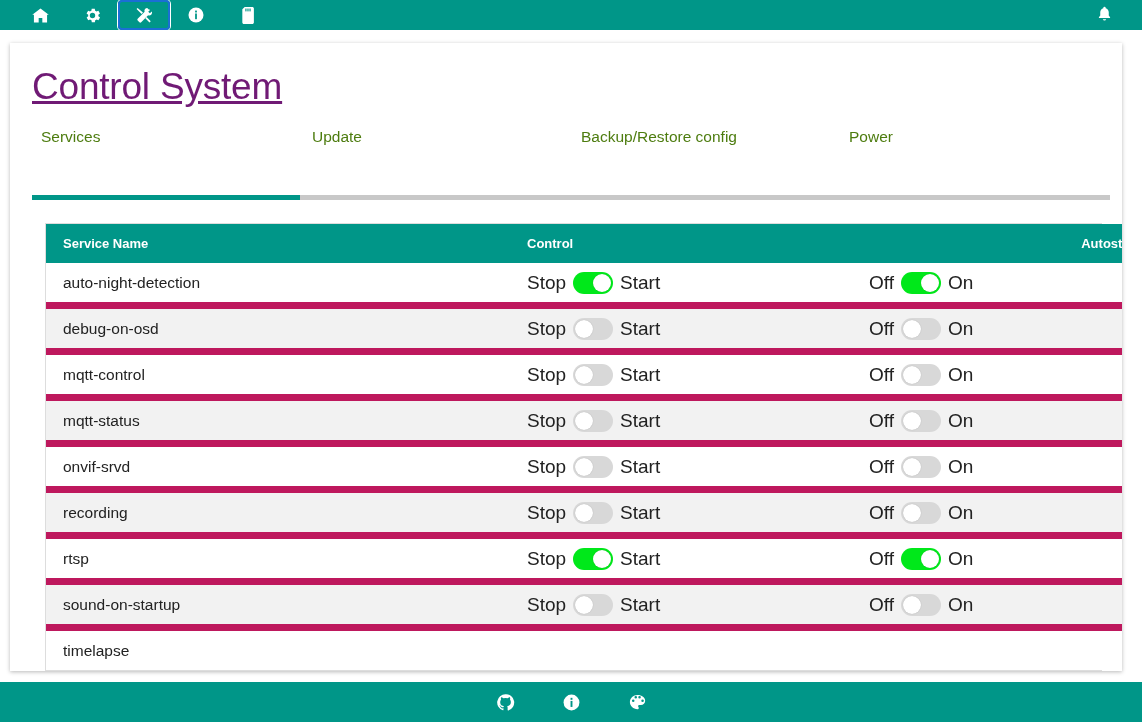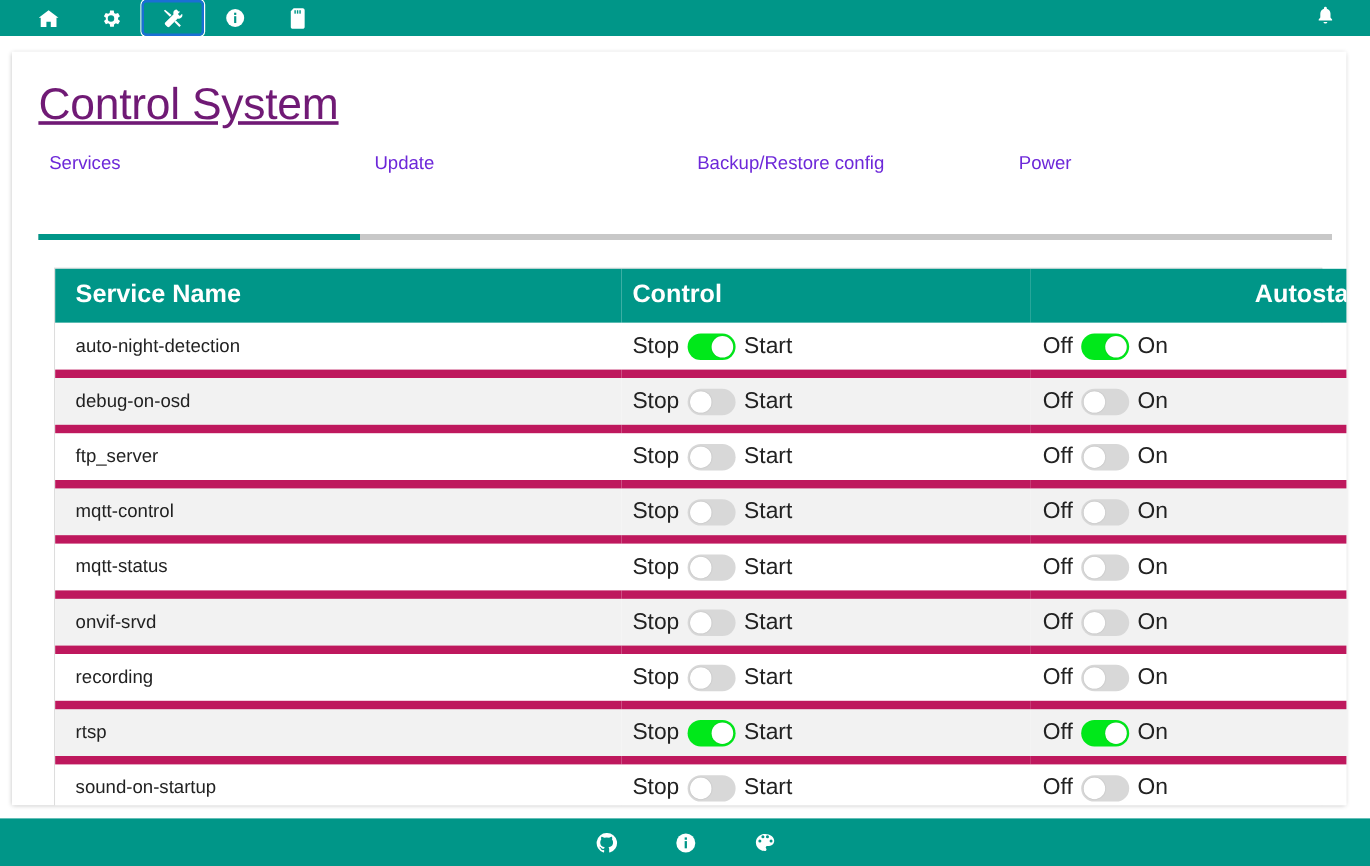--- a/index.html
+++ b/index.html
@@ -77,21 +77,21 @@
   #tabs {
     position: relative;
     margin: 20px 0 0 22px;
     width: 1078px;
     height: 38px;
   }
   .tab {
     position: absolute;
     top: 0;
     font-size: 15.5px;
-    color: #6d28d9;
+    color: #4d7c0f;
     white-space: nowrap;
   }
   #tabline {
     position: absolute;
     left: 22px;
     top: 152px;
     width: 1078px;
     height: 5px;
     background: #c8c8c8;
   }
@@ -114,21 +114,21 @@
     box-sizing: border-box;
   }
   table {
     border-collapse: collapse;
     width: 100%;
     table-layout: fixed;
   }
   thead th {
     background: #009688;
     color: #ffffff;
-    font-size: 21px;
+    font-size: 13px;
     font-weight: bold;
     text-align: left;
     padding: 10px 0 11px 0;
     height: 18px;
   }
   th.c-name, td.c-name { width: 455px; padding-left: 17px; }
   th.c-ctrl, td.c-ctrl { width: 332px; padding-left: 9px; }
   th.c-auto, td.c-auto { width: 270px; padding-left: 10px; text-align: right; }
   tbody td {
     font-size: 15.5px;
@@ -314,41 +314,20 @@
               <div class="switchgroup">
                 <span class="sw-label">Off</span>
                 <div class="switch">
                   <div class="knob"></div>
                 </div>
                 <span class="sw-label">On</span>
               </div>
             </td>
           </tr>
           <tr>
-            <td class="c-name">ftp_server</td>
-            <td class="c-ctrl">
-              <div class="switchgroup">
-                <span class="sw-label">Stop</span>
-                <div class="switch">
-                  <div class="knob"></div>
-                </div>
-                <span class="sw-label">Start</span>
-              </div>
-            </td>
-            <td class="c-auto">
-              <div class="switchgroup">
-                <span class="sw-label">Off</span>
-                <div class="switch">
-                  <div class="knob"></div>
-                </div>
-                <span class="sw-label">On</span>
-              </div>
-            </td>
-          </tr>
-          <tr>
             <td class="c-name">mqtt-control</td>
             <td class="c-ctrl">
               <div class="switchgroup">
                 <span class="sw-label">Stop</span>
                 <div class="switch">
                   <div class="knob"></div>
                 </div>
                 <span class="sw-label">Start</span>
               </div>
             </td>

